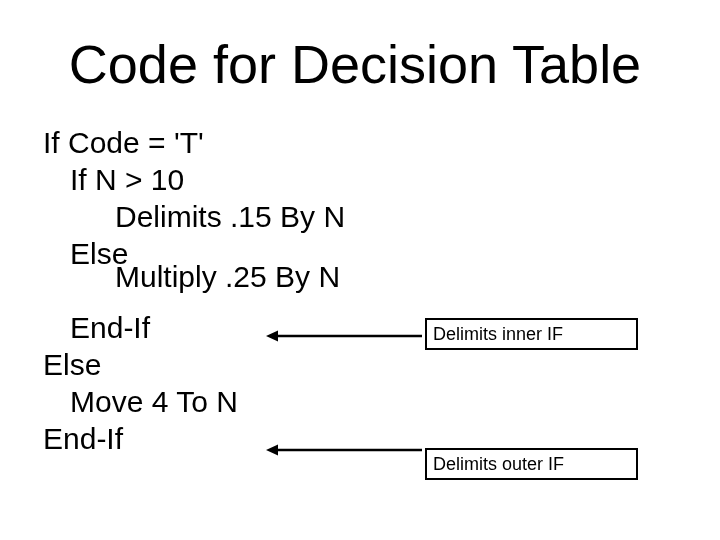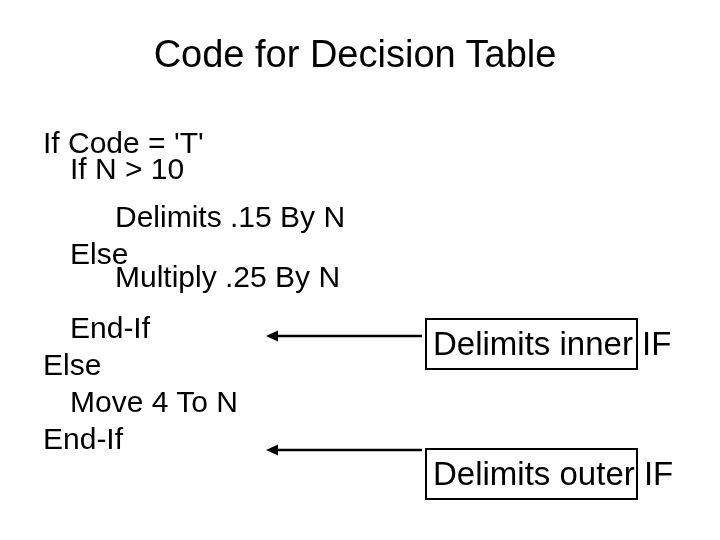--- a/index.html
+++ b/index.html
@@ -12,55 +12,55 @@
     font-family: "Liberation Sans", sans-serif;
     color: #000000;
     overflow: hidden;
   }
   .slide-title {
     position: absolute;
     top: 32px;
     left: 0;
     width: 710px;
     text-align: center;
-    font-size: 38px;
+    font-size: 54px;
     line-height: 1.2;
     color: #000000;
     white-space: nowrap;
   }
   .code-line {
     position: absolute;
     font-size: 30px;
     line-height: 37px;
     white-space: nowrap;
     color: #000000;
   }
   .indent-0 { left: 43px; }
   .indent-1 { left: 70px; }
   .indent-2 { left: 115px; }
   .line-1 { top: 124px; text-align: center; }
-  .line-2 { top: 150px; }
+  .line-2 { top: 161px; }
   .line-3 { top: 198px; }
   .line-4 { top: 235px; }
   .line-5 { top: 258px; }
   .line-6 { top: 309px; }
   .line-7 { top: 346px; }
   .line-8 { top: 383px; }
   .line-9 { top: 420px; }
   .callout-box {
     position: absolute;
     left: 425px;
     width: 213px;
-    height: 52px;
+    height: 32px;
     border: 2px solid #000000;
     background: #ffffff;
     display: flex;
     align-items: center;
     padding-left: 6px;
-    font-size: 33px;
+    font-size: 18px;
     white-space: nowrap;
     color: #000000;
   }
   .callout-inner { top: 318px; }
   .callout-outer { top: 448px; }
   .arrow-overlay {
     position: absolute;
     top: 0;
     left: 0;
     width: 720px;

